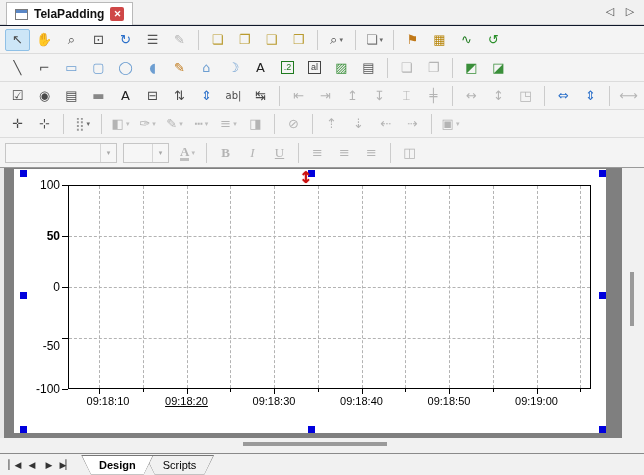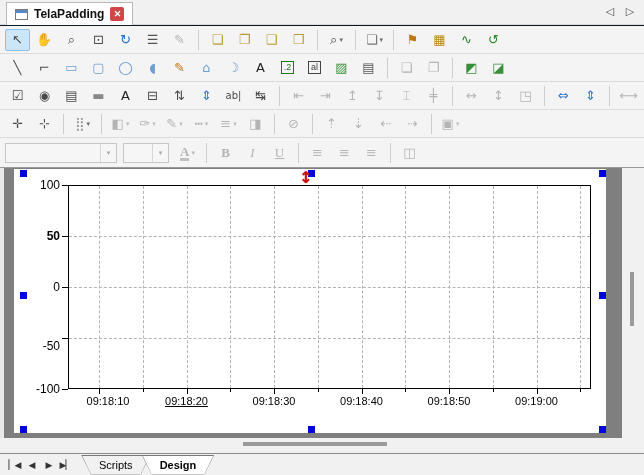--- a/index.html
+++ b/index.html
@@ -441,22 +441,22 @@
   </div>
 
   <div class="sheettabbar">
     <span id="navHost" style="display:flex;">
         <span class="navbtn">▏◀</span>
         <span class="navbtn">◀</span>
         <span class="navbtn">▶</span>
         <span class="navbtn">▶▏</span>
       </span>
     <div class="sheettabs">
+      <div class="sheet-tab active">
+        <span>Design</span>
+      </div>
       <div class="sheet-tab">
         <span>Scripts</span>
       </div>
-      <div class="sheet-tab active">
-        <span>Design</span>
-      </div>
     </div>
   </div>
 
 </div>
 
 </body></html>

